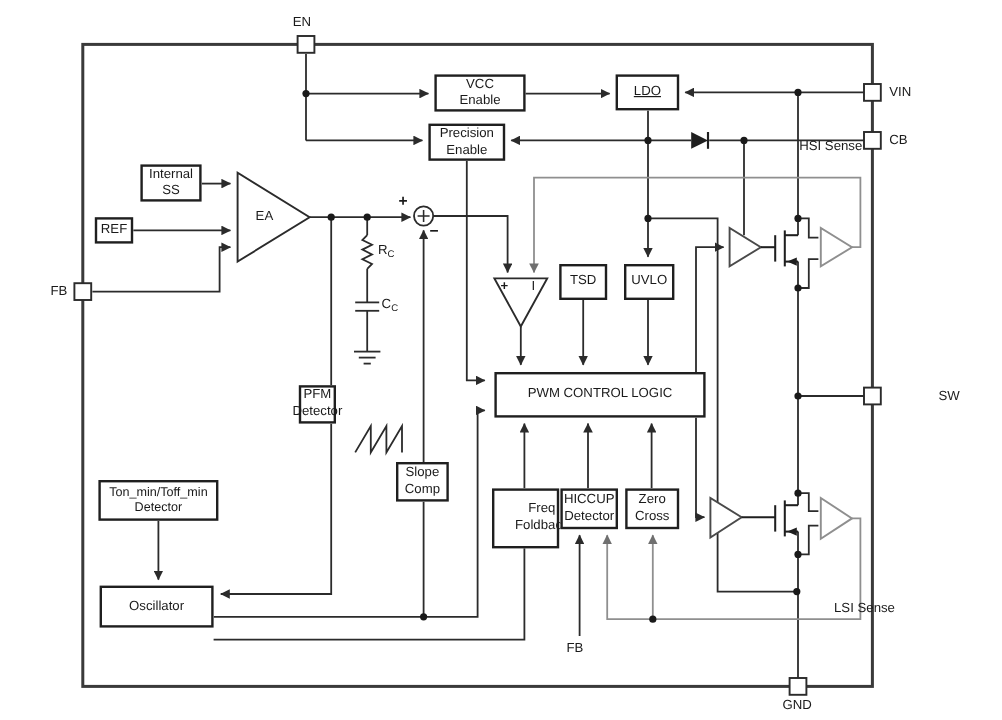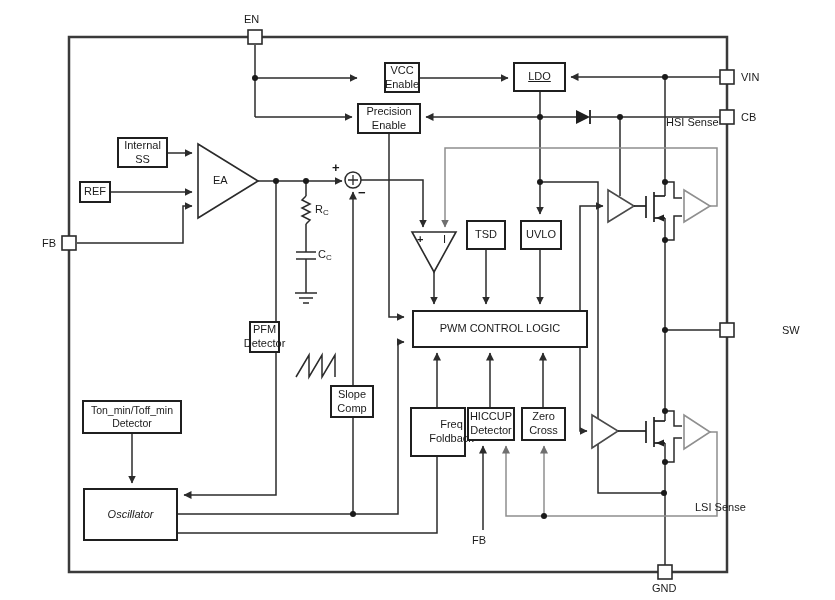--- a/index.html
+++ b/index.html
@@ -173,21 +173,21 @@
     <g fill="#ffffff" stroke="#2b2b2b" stroke-width="1.6">
       <rect x="248" y="30" width="14" height="14"></rect>
       <rect x="720" y="70" width="14" height="14"></rect>
       <rect x="720" y="110" width="14" height="14"></rect>
       <rect x="720" y="323" width="14" height="14"></rect>
       <rect x="658" y="565" width="14" height="14"></rect>
       <rect x="62" y="236" width="14" height="14"></rect>
     </g>
   </svg>
 
-  <div class="box" style="left:384px;top:62px;width:36px;height:31px;">VCC
+  <div class="box" style="left:362px;top:62px;width:76px;height:31px;">VCC
 Enable</div>
   <div class="box" style="left:513px;top:62px;width:53px;height:30px;text-decoration:underline;">LDO</div>
   <div class="box" style="left:357px;top:103px;width:64px;height:31px;">Precision
 Enable</div>
   <div class="box" style="left:117px;top:137px;width:51px;height:31px;">Internal
 SS</div>
   <div class="box" style="left:79px;top:181px;width:32px;height:22px;">REF</div>
   <div class="box" style="left:249px;top:321px;width:31px;height:32px;">PFM
 Detector</div>
   <div class="box" style="left:330px;top:385px;width:44px;height:33px;">Slope
@@ -196,21 +196,21 @@
   <div class="box" style="left:520px;top:220px;width:42px;height:30px;">UVLO</div>
   <div class="box" style="left:412px;top:310px;width:176px;height:38px;">PWM CONTROL LOGIC</div>
   <div class="box" style="left:410px;top:407px;width:56px;height:50px;padding-left:27px;">Freq
 Foldback</div>
   <div class="box" style="left:467px;top:407px;width:48px;height:34px;">HICCUP
 Detector</div>
   <div class="box" style="left:521px;top:407px;width:45px;height:34px;">Zero
 Cross</div>
   <div class="box" style="left:82px;top:400px;width:100px;height:34px;font-size:10.5px;">Ton_min/Toff_min
 Detector</div>
-  <div class="box" style="left:83px;top:488px;width:95px;height:53px;font-style:italic;">Oscillator</div>
+  <div class="box" style="left:83px;top:488px;width:95px;height:35px;">Oscillator</div>
 
   <div class="lbl" style="left:244px;top:14px;">EN</div>
   <div class="lbl" style="left:741px;top:72px;">VIN</div>
   <div class="lbl" style="left:741px;top:112px;">CB</div>
   <div class="lbl" style="left:782px;top:325px;">SW</div>
   <div class="lbl" style="left:652px;top:583px;">GND</div>
   <div class="lbl" style="left:42px;top:238px;">FB</div>
   <div class="lbl" style="left:472px;top:535px;">FB</div>
   <div class="lbl" style="left:666px;top:117px;">HSI Sense</div>
   <div class="lbl" style="left:668px;top:502px;padding-left:27px;">LSI Sense</div>

